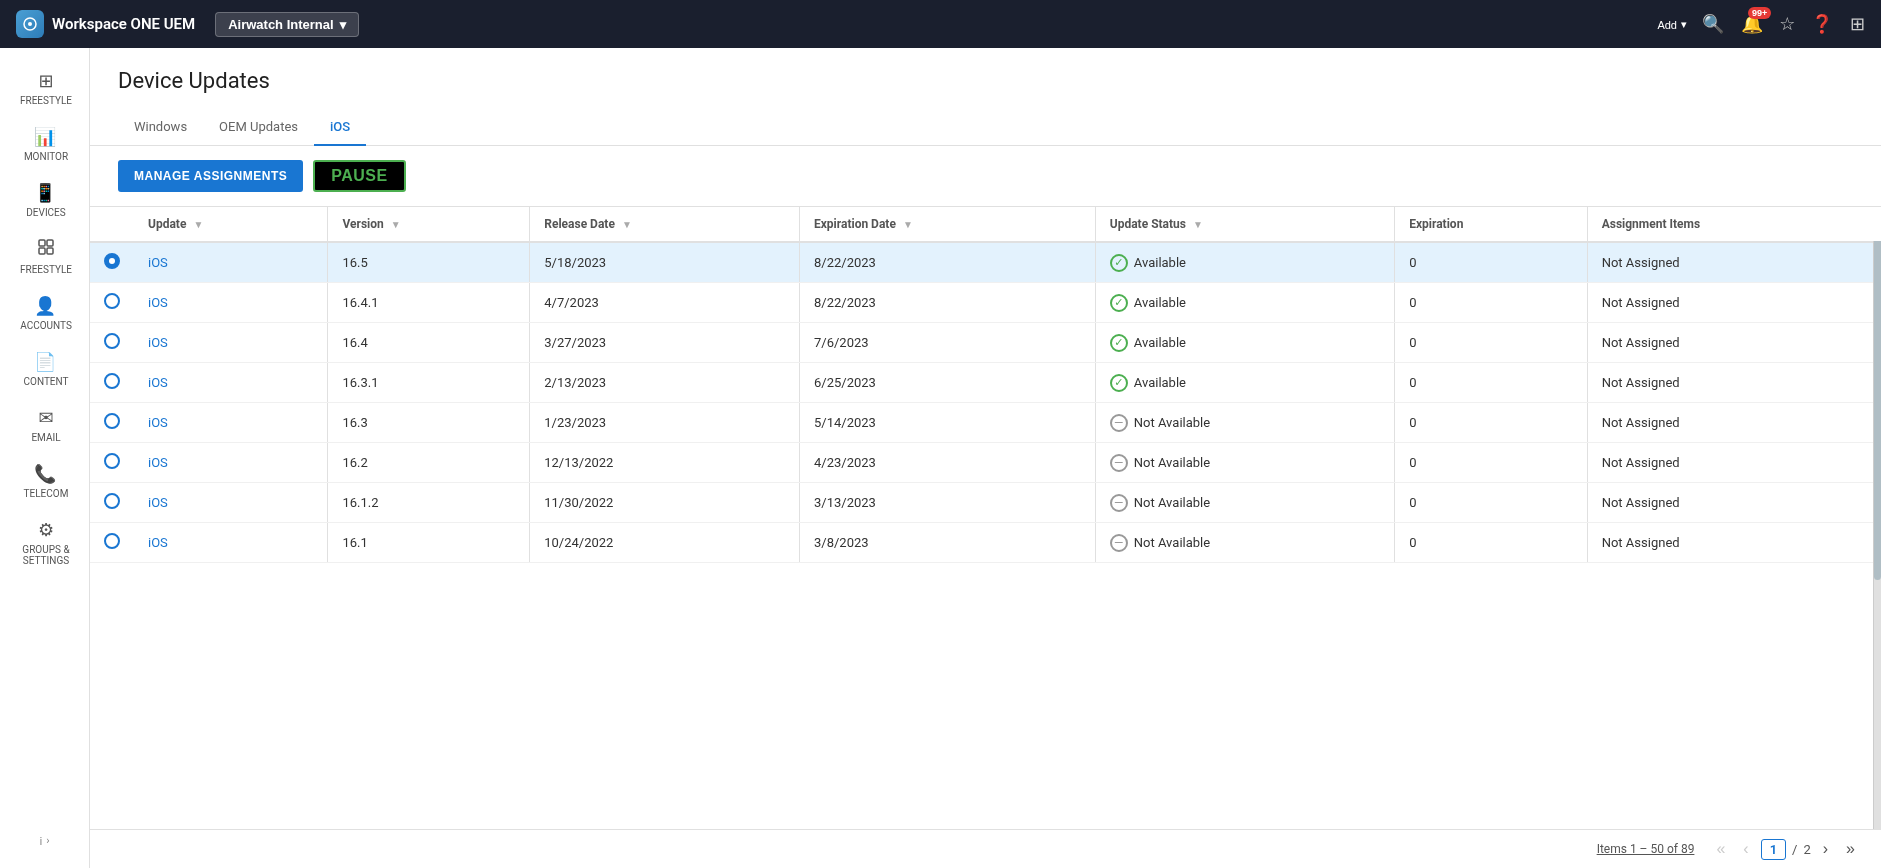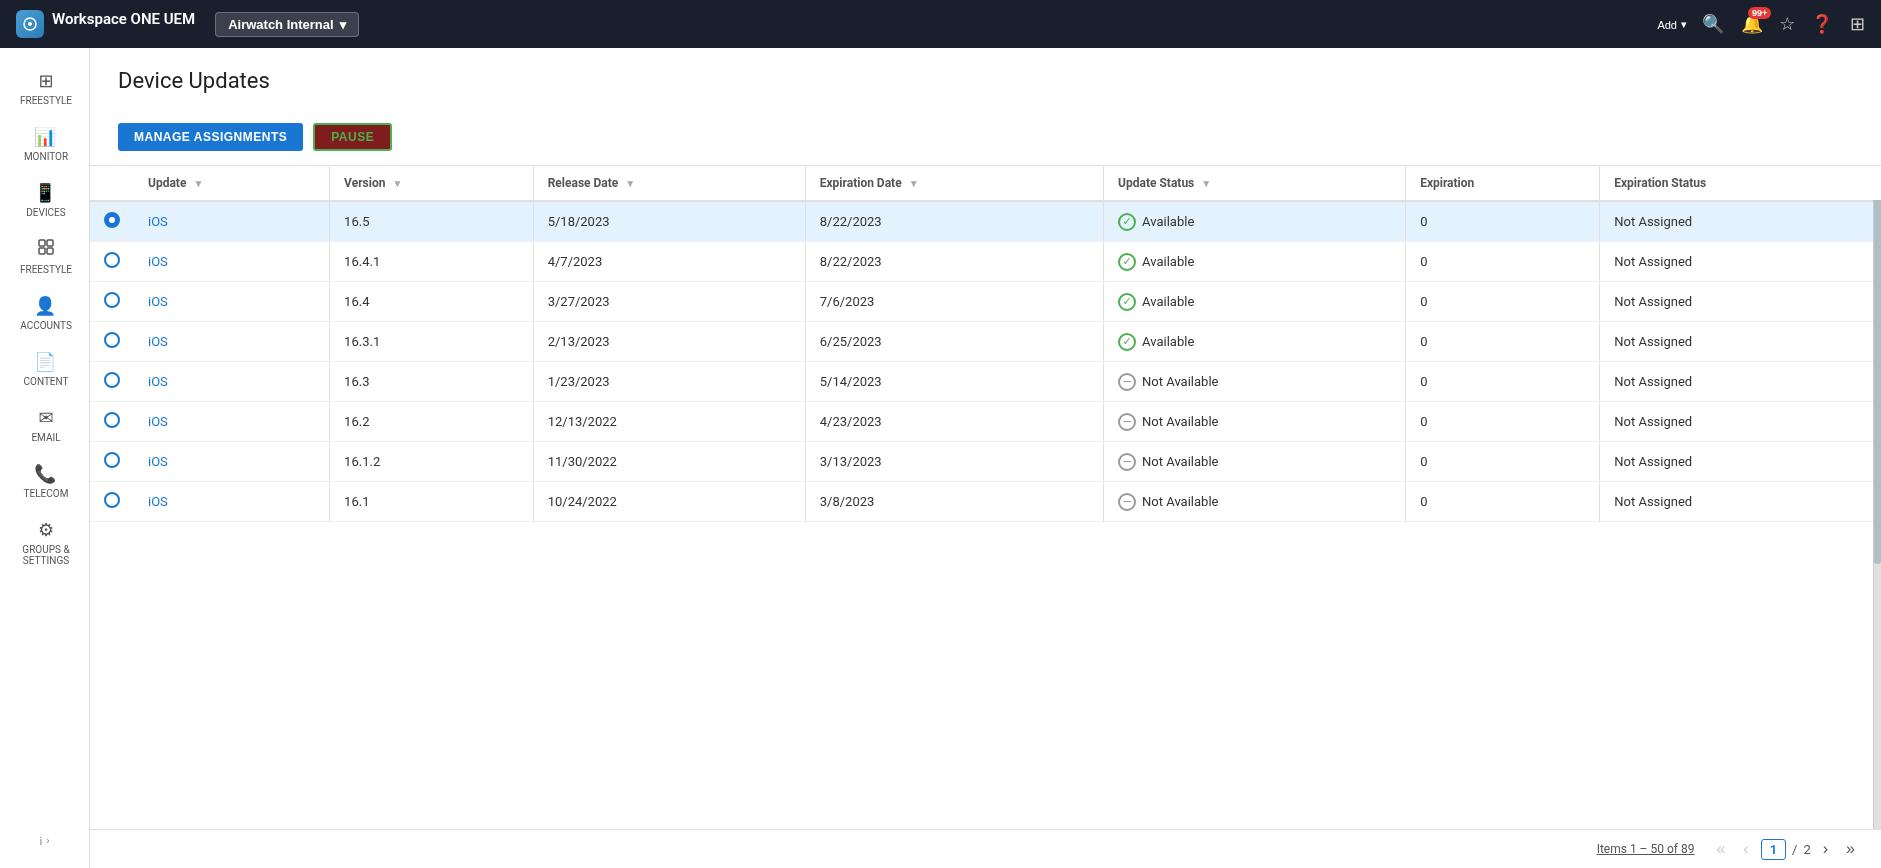--- a/index.html
+++ b/index.html
@@ -11,20 +11,21 @@
       color: #fff;
       display: flex;
       align-items: center;
       height: 48px;
       padding: 0 16px;
       flex-shrink: 0;
       gap: 12px;
     }
     .top-nav-logo {
       display: flex;
+      align-items: center;
       gap: 8px;
       font-size: 15px;
       font-weight: 600;
       color: #fff;
     }
     .logo-icon {
       width: 28px; height: 28px;
       background: linear-gradient(135deg, #4a9fd4, #2d7cb8);
       border-radius: 6px;
       display: flex; align-items: center; justify-content: center;
@@ -126,22 +127,22 @@
       display: flex;
       gap: 10px;
       border-bottom: 1px solid #e0e0e0;
     }
     .btn-primary {
       background: #1976d2; color: #fff; border: none; padding: 0 16px;
       font-size: 12px; font-weight: 600; letter-spacing: 0.5px; cursor: pointer;
       border-radius: 3px; text-transform: uppercase;
     }
     .btn-outline {
-      background: #7f1d1d; color: #4caf50; border: 2px solid #4caf50; padding: 5px 16px;
-      font-size: 12px; font-weight: 600; letter-spacing: 0.5px; cursor: pointer;
+      background: #000000; color: #4caf50; border: 2px solid #4caf50; padding: 5px 16px;
+      font-size: 16px; font-weight: 600; letter-spacing: 0.5px; cursor: pointer;
       border-radius: 3px; text-transform: uppercase;
     }
 
     
     .table-container {
       flex: 1;
       overflow-y: auto;
       overflow-x: hidden;
       padding: 0 0;
       position: relative;
@@ -312,20 +313,31 @@
         <span>›</span>
       </div>
     </div>
   </div>
 
   <div class="content-area">
     <div class="page-header">
       <h1 class="page-title">Device Updates</h1>
     </div>
 
+    <div class="tabs">
+      <div class="tab">
+        <span>Windows</span>
+      </div>
+      <div class="tab">
+        <span>OEM Updates</span>
+      </div>
+      <div class="tab active">
+        <span>iOS</span>
+      </div>
+    </div>
 
     <div class="toolbar">
       <button class="btn-primary">MANAGE ASSIGNMENTS</button>
       <button class="btn-outline">PAUSE</button>
     </div>
 
     <div class="table-container" style="position:relative;">
       <table>
         <thead>
           <tr>
@@ -339,21 +351,21 @@
             <th class="col-divider">
               Release Date <span class="sort-icon">▼</span>
             </th>
             <th class="col-divider">
               Expiration Date <span class="sort-icon">▼</span>
             </th>
             <th class="col-divider">
               Update Status <span class="sort-icon">▼</span>
             </th>
             <th class="col-divider">Expiration</th>
-            <th>Expiration Status</th>
+            <th>Assignment Items</th>
           </tr>
         </thead>
         <tbody id="table-body">
         <tr class="selected">
               <td class="radio-cell"><div class="radio-btn checked"></div></td>
               <td class="col-divider"><a class="update-link">iOS</a></td>
               <td class="col-divider">16.5</td>
               <td class="col-divider">5/18/2023</td>
               <td class="col-divider">8/22/2023</td>
               <td class="col-divider">

